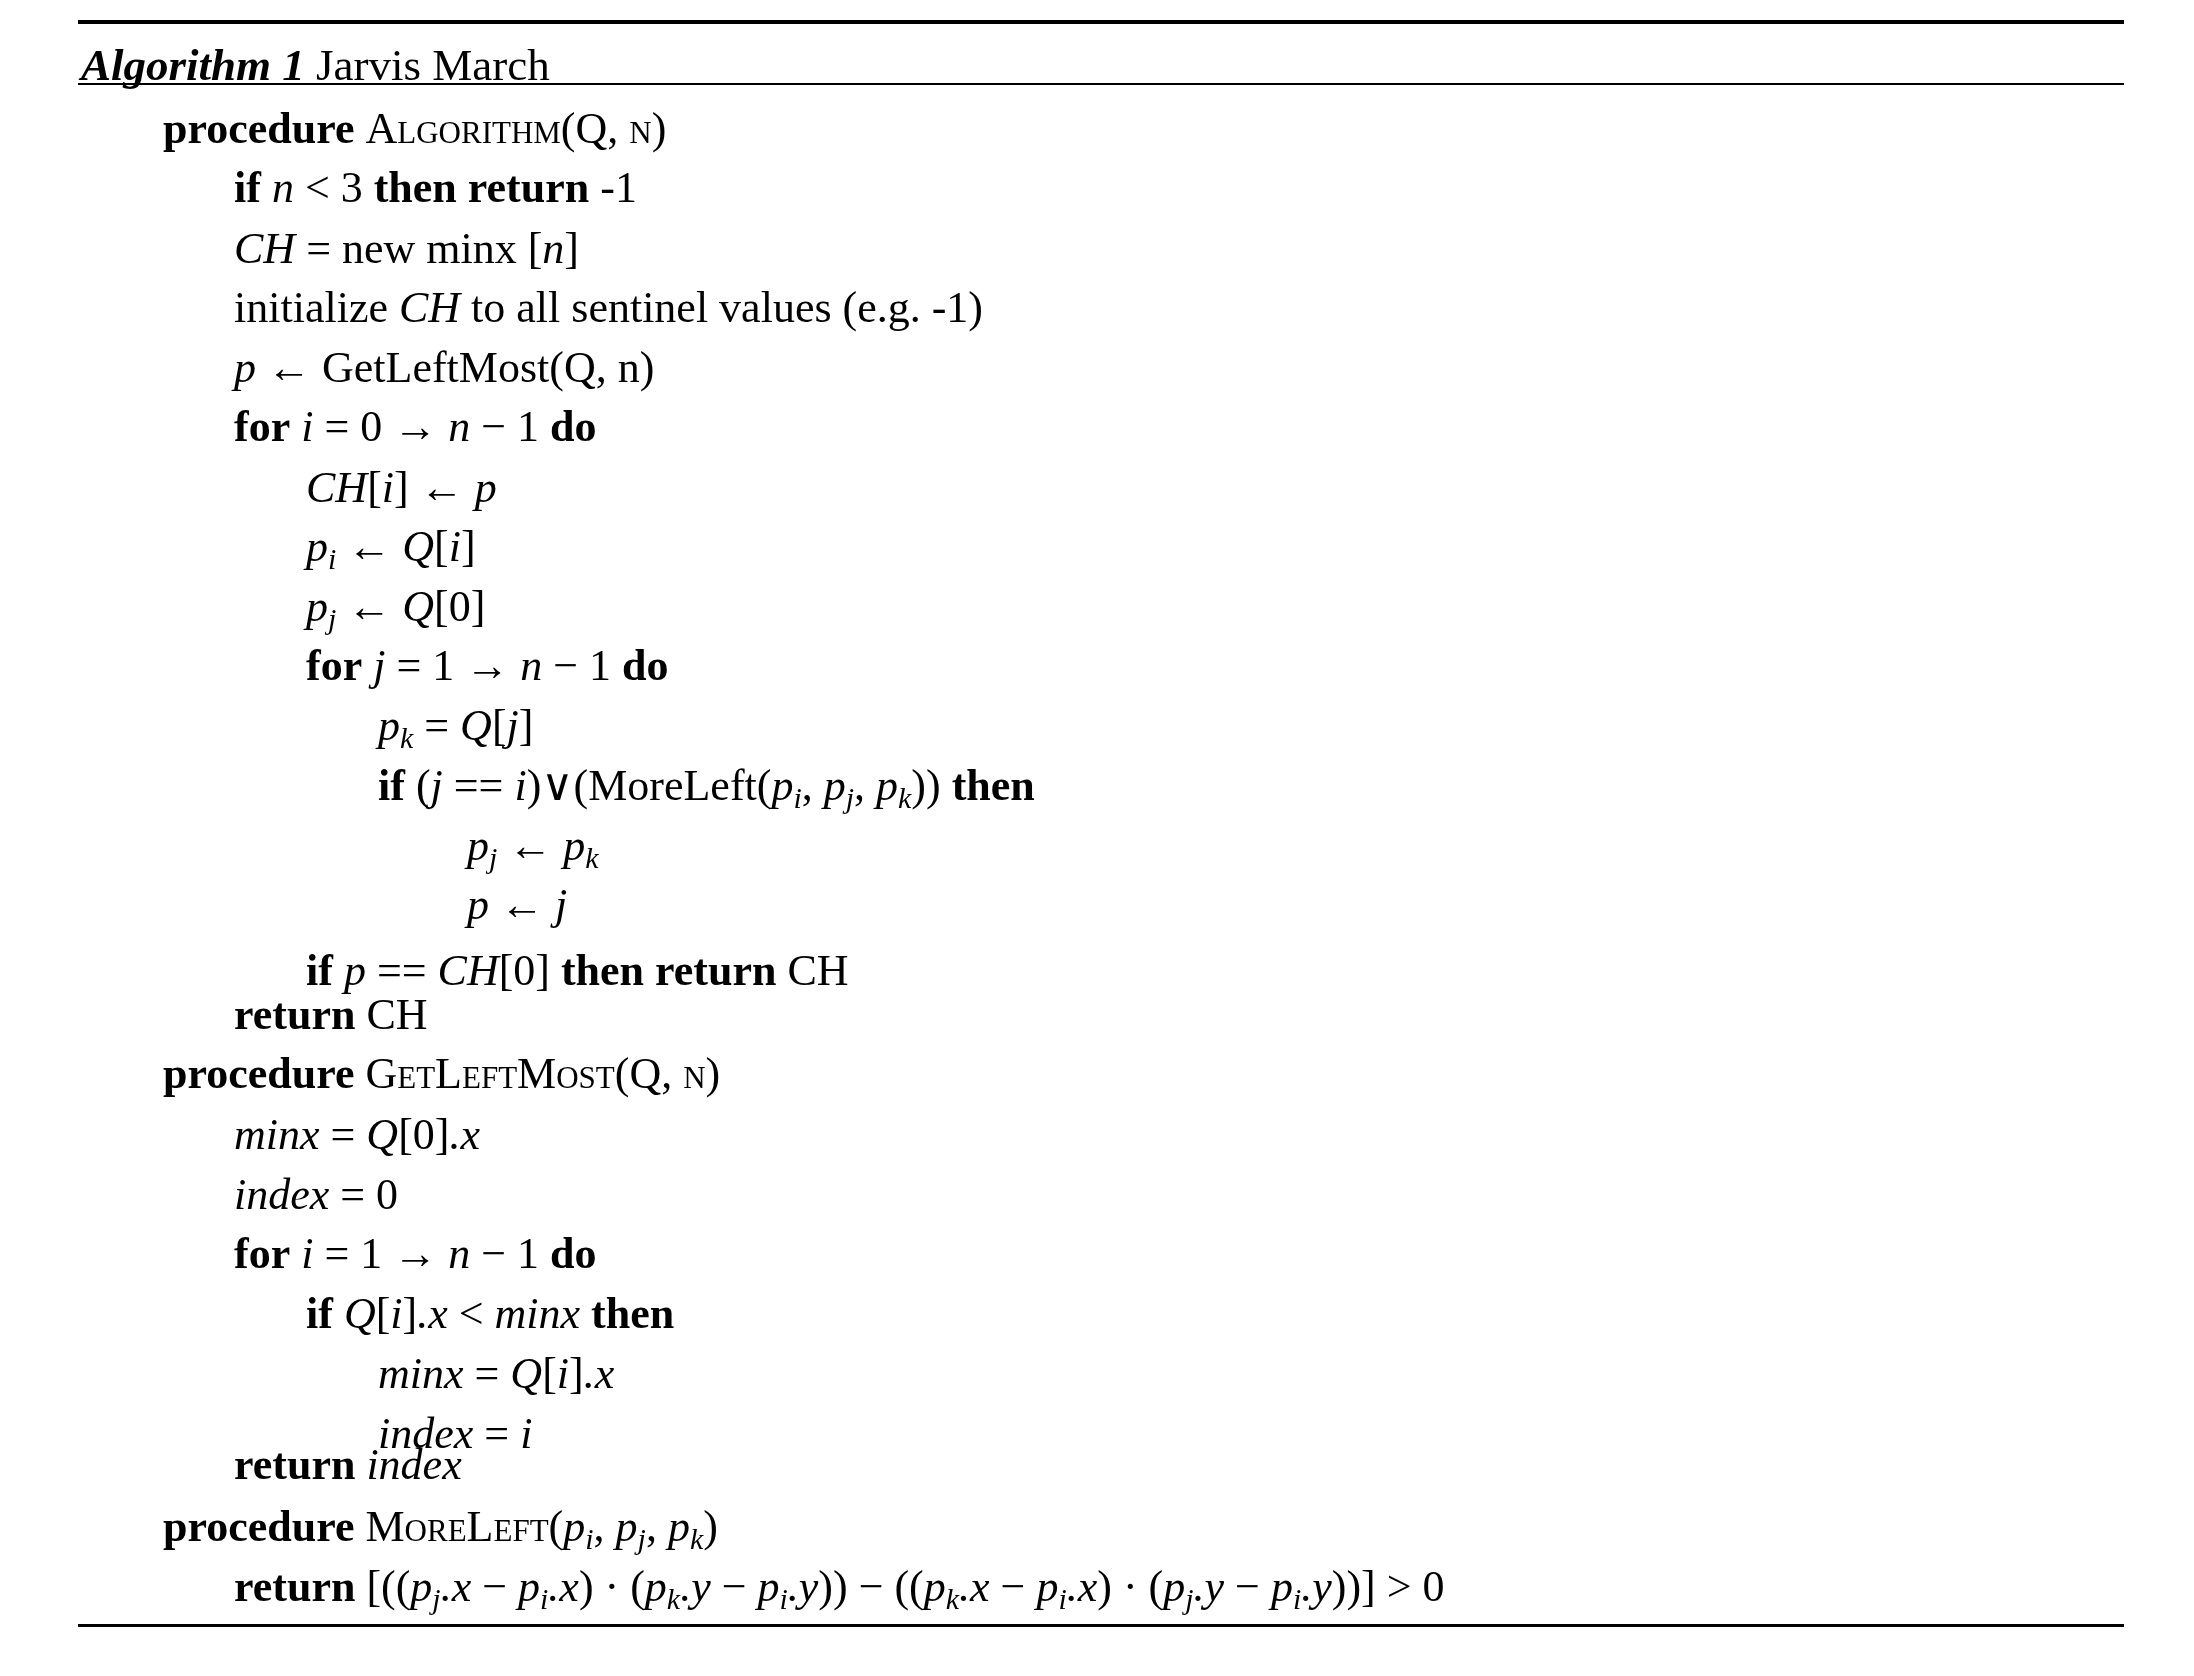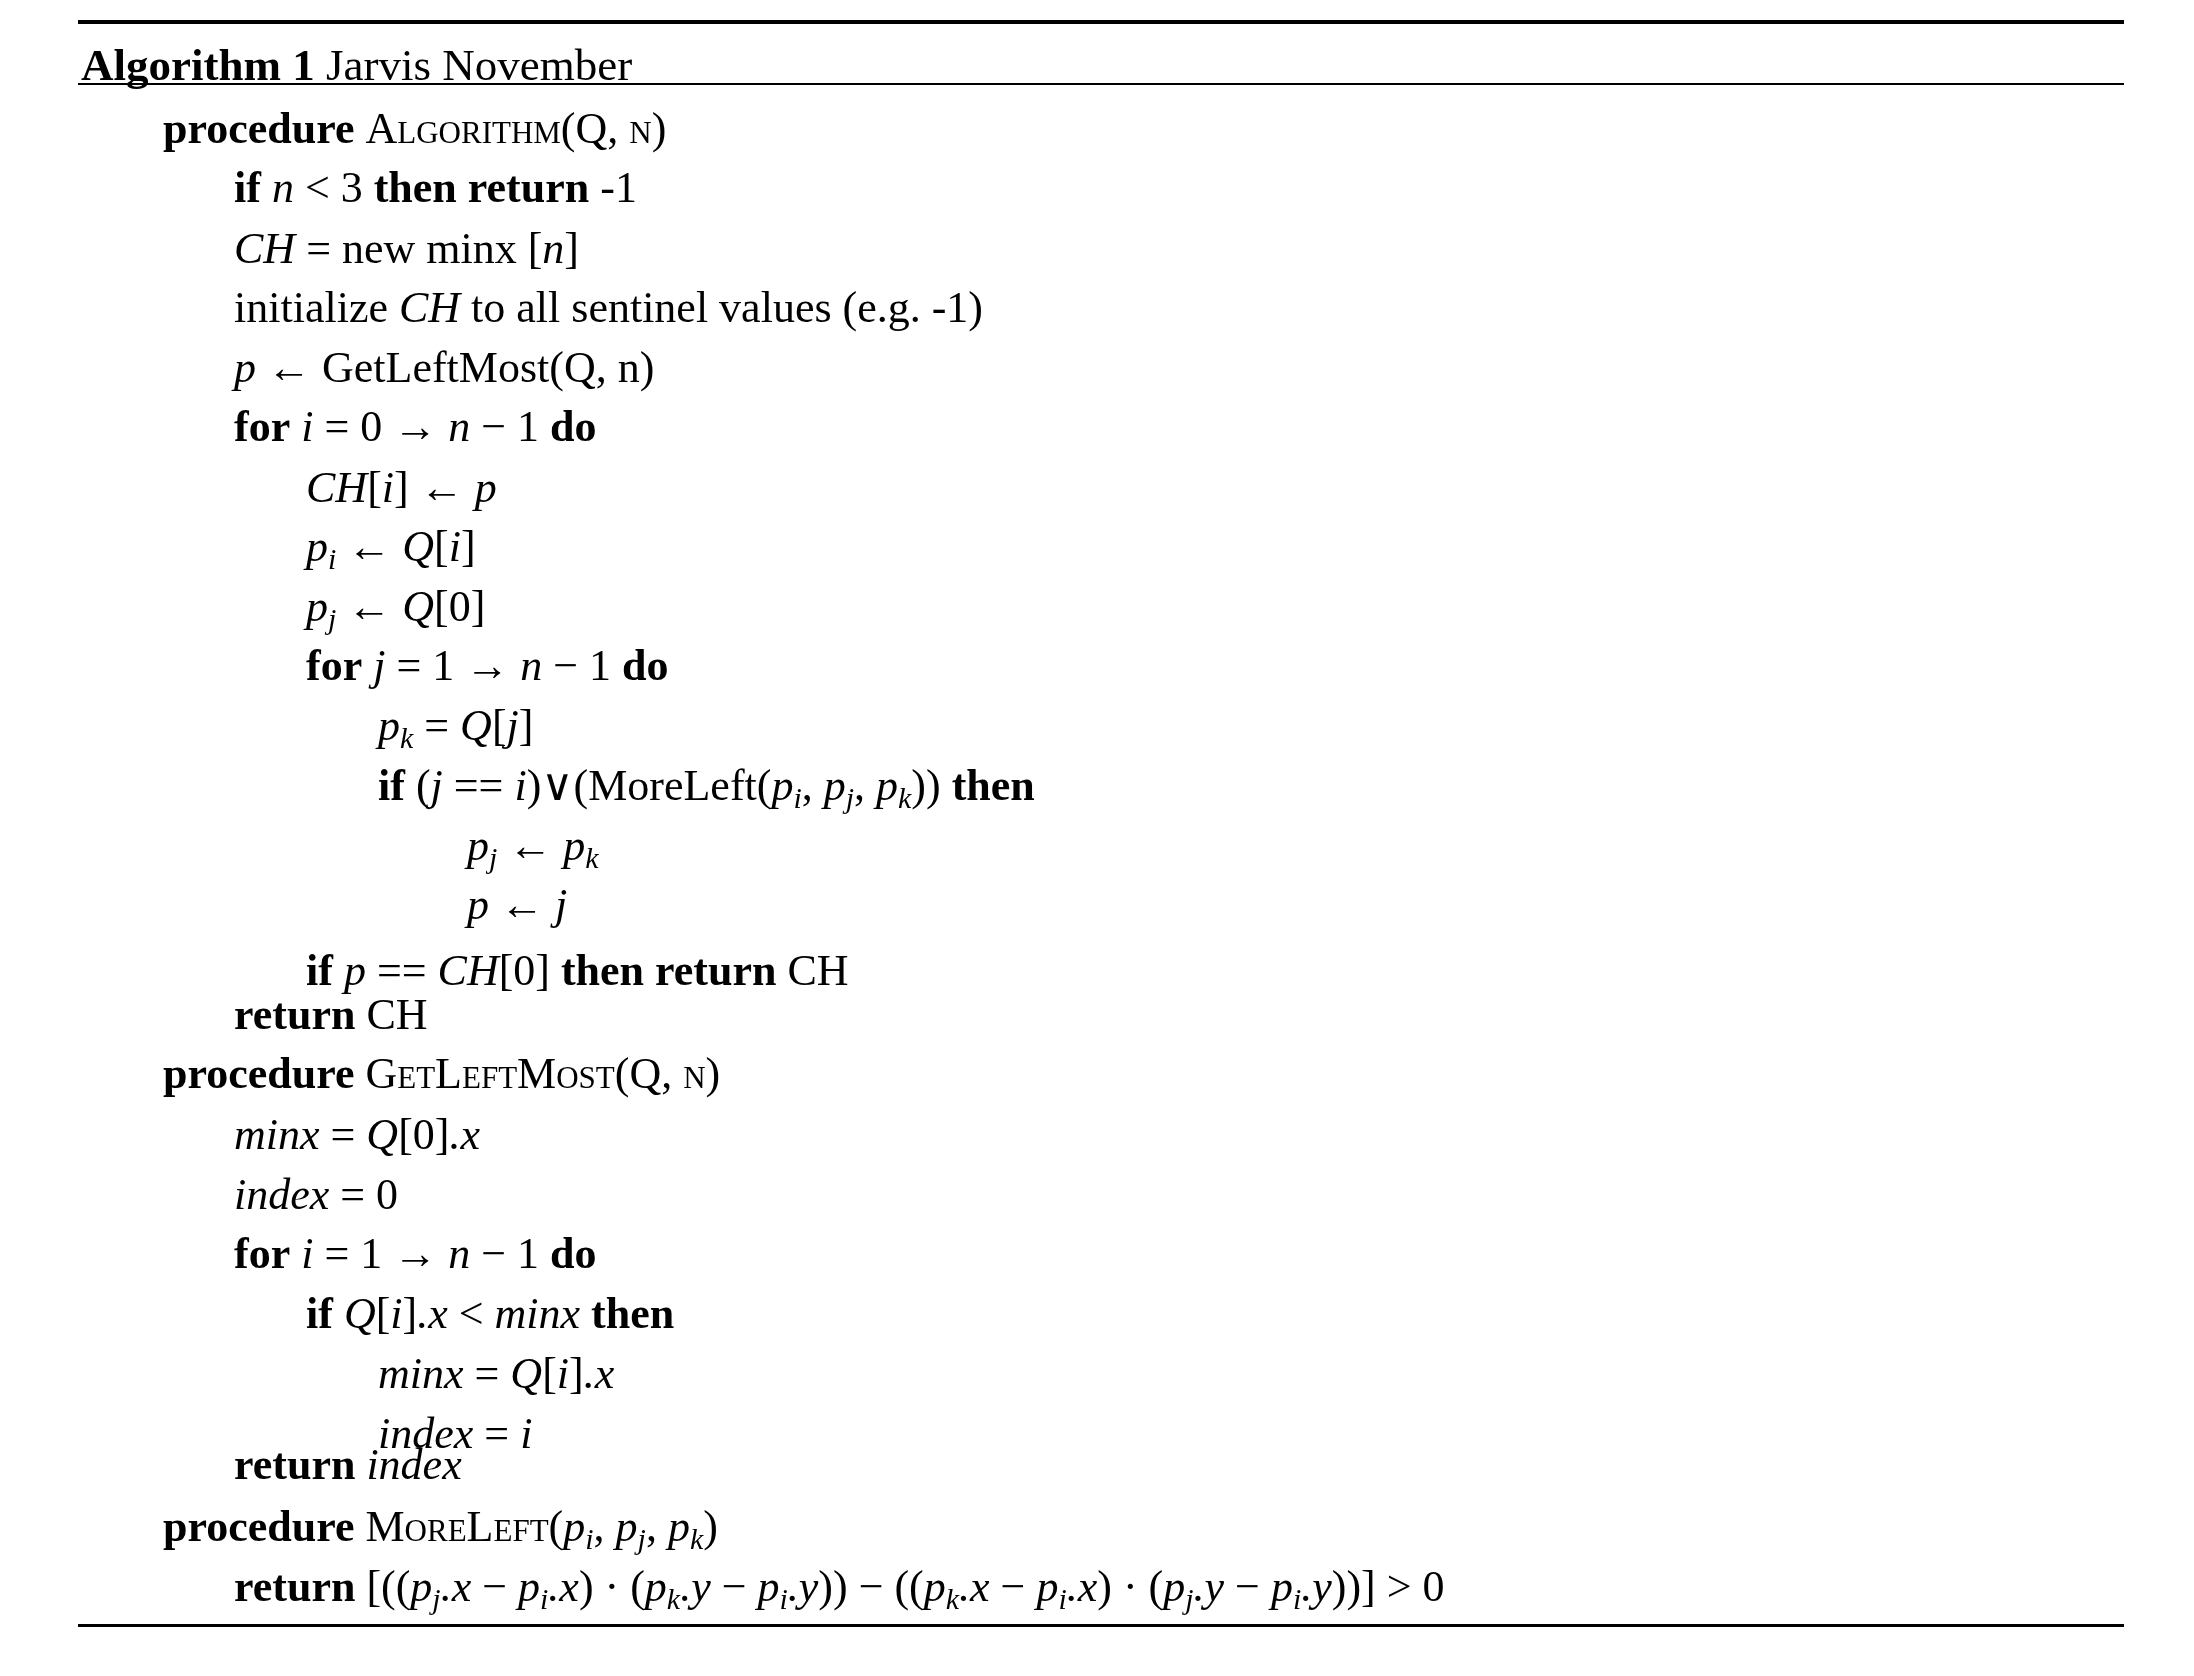--- a/index.html
+++ b/index.html
@@ -3,38 +3,38 @@
 <meta charset="utf-8">
 <style>
   html, body { margin: 0; padding: 0; background: #ffffff; }
   body { width: 2195px; height: 1677px; position: relative; overflow: hidden;
          font-family: "Liberation Serif", "DejaVu Serif", serif; color: #000; }
   .rule { position: absolute; left: 78px; width: 2046px; background: #000; }
   .rule-top { top: 20px; height: 3.8px; }
   .rule-mid { top: 83px; height: 1.9px; }
   .rule-bot { top: 1624px; height: 2.9px; }
   .caption { position: absolute; left: 81px; top: 65px; font-size: 45px; line-height: 0; white-space: nowrap; }
-  .caption .label { font-weight: bold; }
+  .caption .label { font-weight: bold; font-style: italic; }
   .line { position: absolute; left: 0; font-size: 44px; line-height: 0; white-space: nowrap; height: 0; }
   .lno { position: absolute; right: calc(2195px - 137px); text-align: right; font-size: 40px; }
   .code { position: absolute; }
   .kw { font-weight: bold; }
   .m { font-style: italic; }
   .sc { font-variant: small-caps; }
   .sub { font-size: 0.68em; vertical-align: -0.28em; font-style: italic; }
   .lv0 { left: 163px; } .lv1 { left: 234px; text-align: center; } .lv2 { left: 306px; }
   .lv3 { left: 378px; } .lv4 { left: 467px; }
 </style>
 </head>
 <body>
 
 <div class="rule rule-top"></div>
 <div class="caption">
   <span class="label">Algorithm 1</span>
-  <span>Jarvis November</span>
+  <span>Jarvis March</span>
 </div>
 <div class="rule rule-mid"></div>
 
 <div class="line" style="top:129px">
   <span class="lno">1:</span>
   <span class="code lv0"><span class="kw">procedure</span> <span class="sc">Algorithm</span><span class="sc">(Q, n)</span></span>
 </div>
 
 <div class="line" style="top:188px">
   <span class="lno">2:</span>

